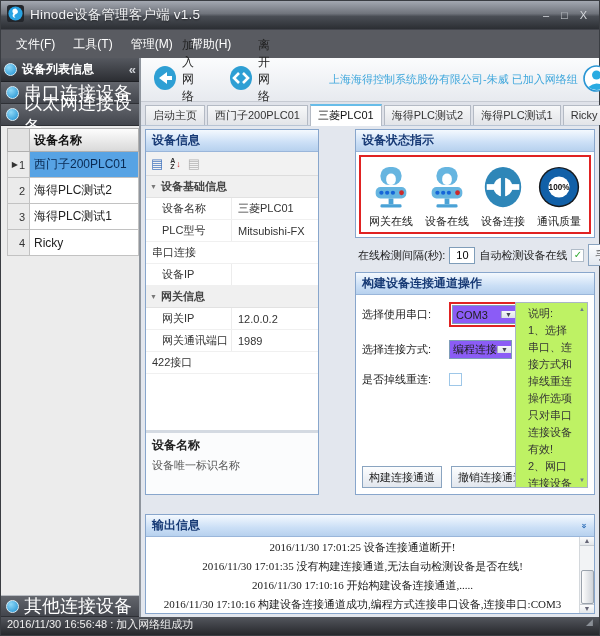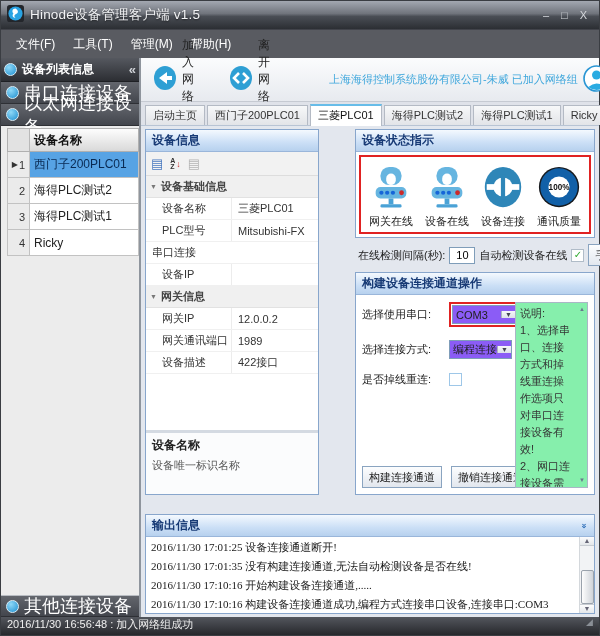--- a/index.html
+++ b/index.html
@@ -95,29 +95,29 @@
 
   .channel-panel { flex:1; }
   .channel-body { flex:1; display:flex; gap:7px; padding:7px 6px 6px; min-height:0; }
   .form-col { width:146px; flex:none; display:flex; flex-direction:column; gap:13px; }
   .form-row { display:flex; align-items:center; gap:18px; font-size:11px; color:#222; white-space:nowrap; }
   .combo { width:64px; height:19px; border:1px solid #7f9db9; background:#8b5cf6; display:flex; align-items:center; }
   .combo-text { flex:1; display:flex; align-items:center; padding-left:3px; font-size:11px; color:#222; overflow:hidden; }
   .combo-btn { width:14px; flex:none; background:linear-gradient(#f5f7f9,#dde2e8); border-left:1px solid #aab4be; display:flex; align-items:center; justify-content:center; font-size:7px; color:#445; }
   .red-wrap { border:2px solid #e02222; padding:1px; background:#fff; }
   .btn-row { display:flex; gap:9px; margin-top:auto; }
-  .note-box { flex:1; border:1px solid #aab6c6; background:#86efac; position:relative; padding:2px 14px 2px 4px; font-size:11px; color:#333; line-height:1.55; min-width:0; overflow:hidden; }
+  .note-box { flex:1; border:1px solid #aab6c6; background:#bef264; position:relative; padding:2px 14px 2px 12px; font-size:11px; color:#333; line-height:1.55; min-width:0; overflow:hidden; }
   .note-arrow { position:absolute; right:2px; font-size:6px; color:#68788c; }
   .note-arrow.up { top:2px; } .note-arrow.down { bottom:2px; }
 
   
   .output-panel { height:100px; flex:none; margin:16px 4px 3px;font-family:Liberation Serif, serif; }
   .out-chevron { margin-left:auto; color:#2f6fb8; font-weight:bold; font-size:11px; transform:rotate(90deg); }
   .output-body { flex:1; display:flex; min-height:0; background:#fff; }
-  .log-area { flex:1; padding:1px 5px; font-size:11px; color:#1a1a1a; line-height:19px; min-width:0; overflow:hidden; white-space:nowrap; }
+  .log-area { flex:1; padding:1px 5px; font-size:11px; color:#1a1a1a; line-height:19px; min-width:0; overflow:hidden; white-space:nowrap;text-align:center; }
   .scrollbar { width:15px; flex:none; background:#f2f3f5; border-left:1px solid #d4d8dc; display:flex; flex-direction:column; align-items:center; }
   .sb-arrow { height:14px; width:100%; display:flex; align-items:center; justify-content:center; font-size:7px; color:#667; background:linear-gradient(#fcfcfd,#e4e7ea); border-bottom:1px solid #c8ccd2; }
   .sb-arrow.bot { margin-top:auto; border-bottom:none; border-top:1px solid #c8ccd2; }
   .sb-thumb { width:13px; height:50px; margin-top:24px; background:linear-gradient(90deg,#fdfdfd,#cfd3d9); border:1px solid #9aa2ac; border-radius:2px; }
 
   
   .statusbar { height:18px; flex:none; background:linear-gradient(#53565d,#26282c); color:#eee; font-size:11px; display:flex; align-items:flex-start; padding:0 6px; }
   .grip { margin-left:auto; color:#8a8f96; font-size:9px; }
 </style>
 </head>
@@ -305,21 +305,20 @@
                   <div class="prop-row">
                       <span class="prop-label">网关通讯端口</span>
                       <span class="prop-value">1989</span>
                     </div>
                 </div>
               </div>
               <div>
                 <div>
 
                 <div class="prop-row">
-                      <span class="prop-label">设备描述</span>
                       <span class="prop-value">422接口</span>
                     </div>
                 </div>
               </div>
             </div>
           <div class="desc-pane">
             <div class="desc-title">设备名称</div>
             <div class="desc-text">设备唯一标识名称</div>
           </div>
         </div>

